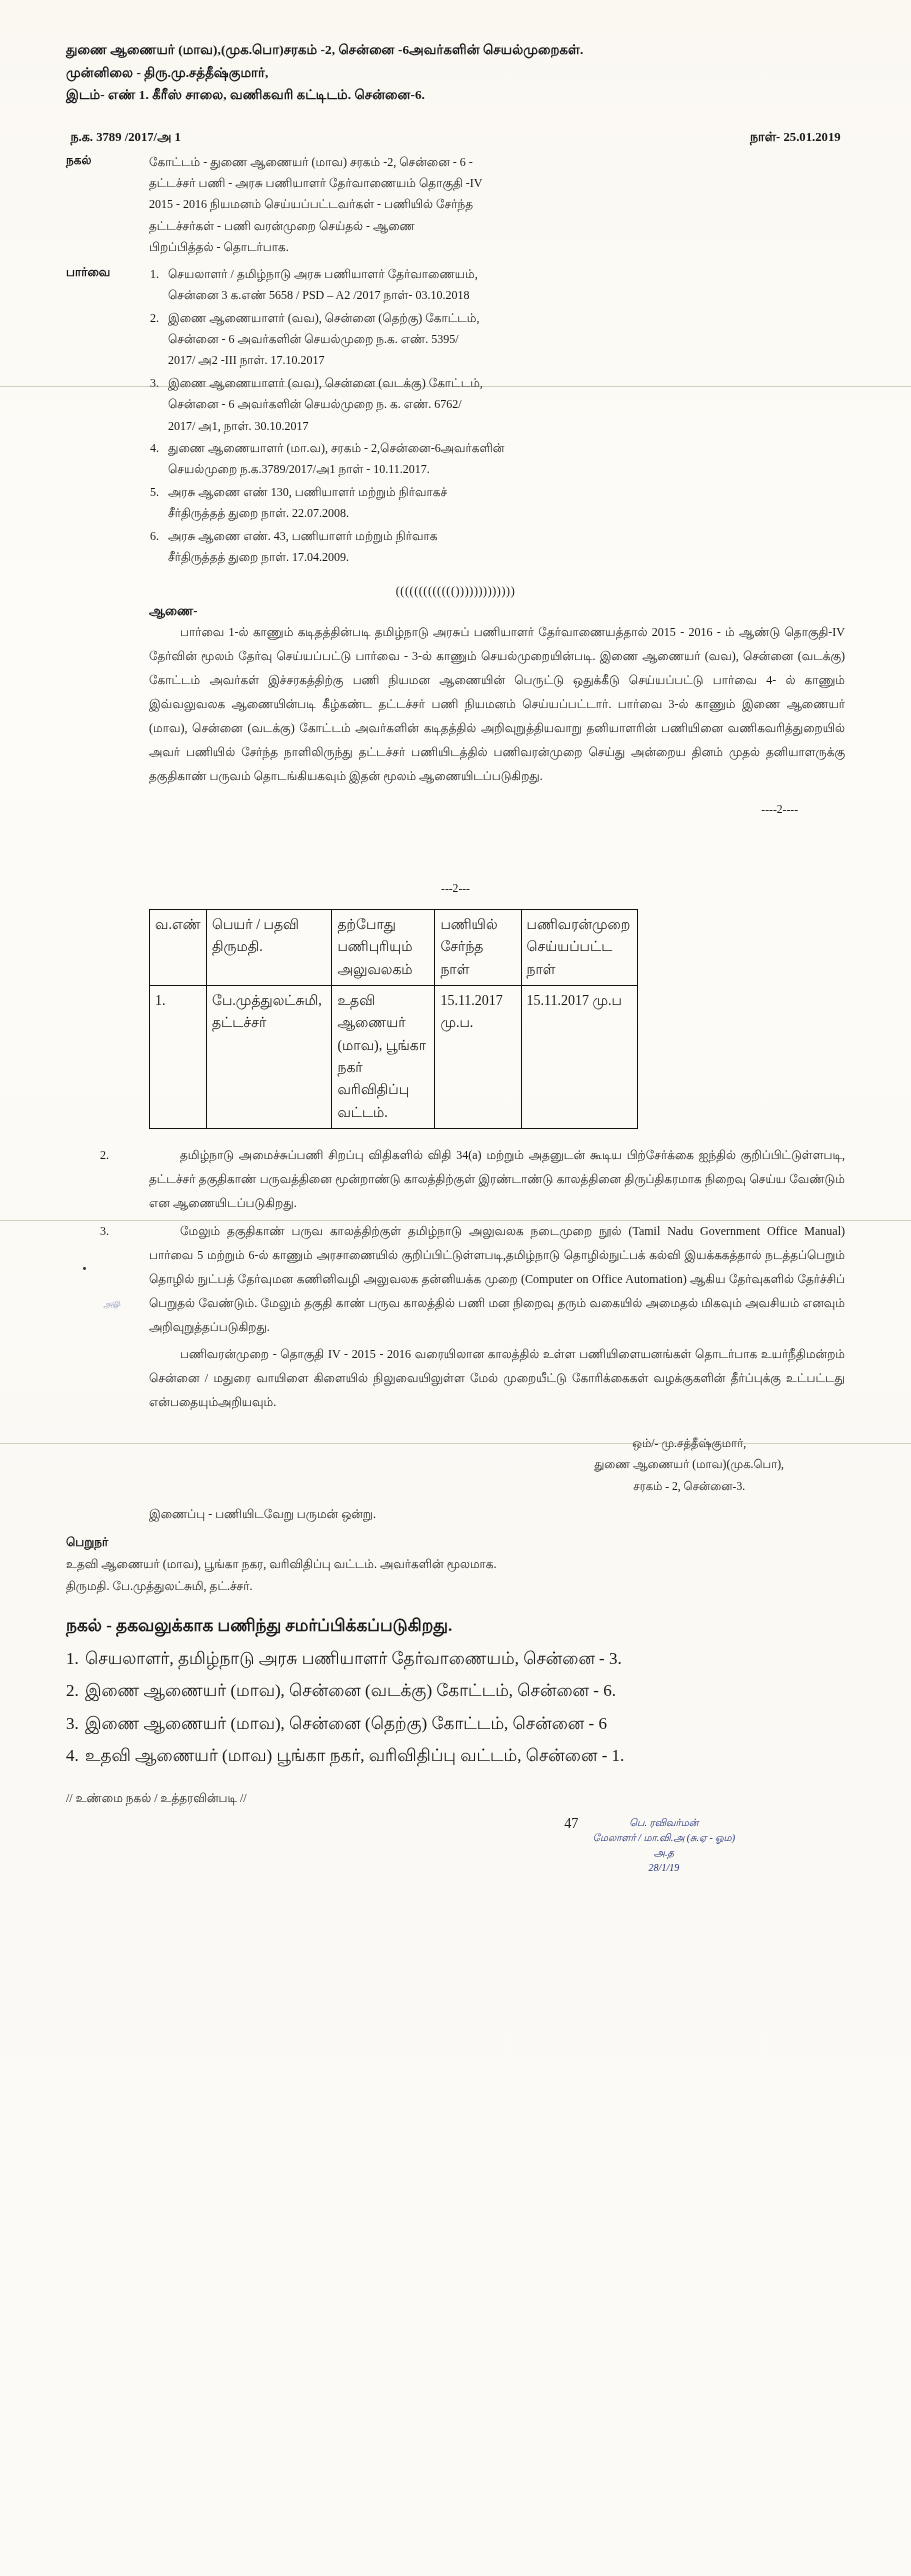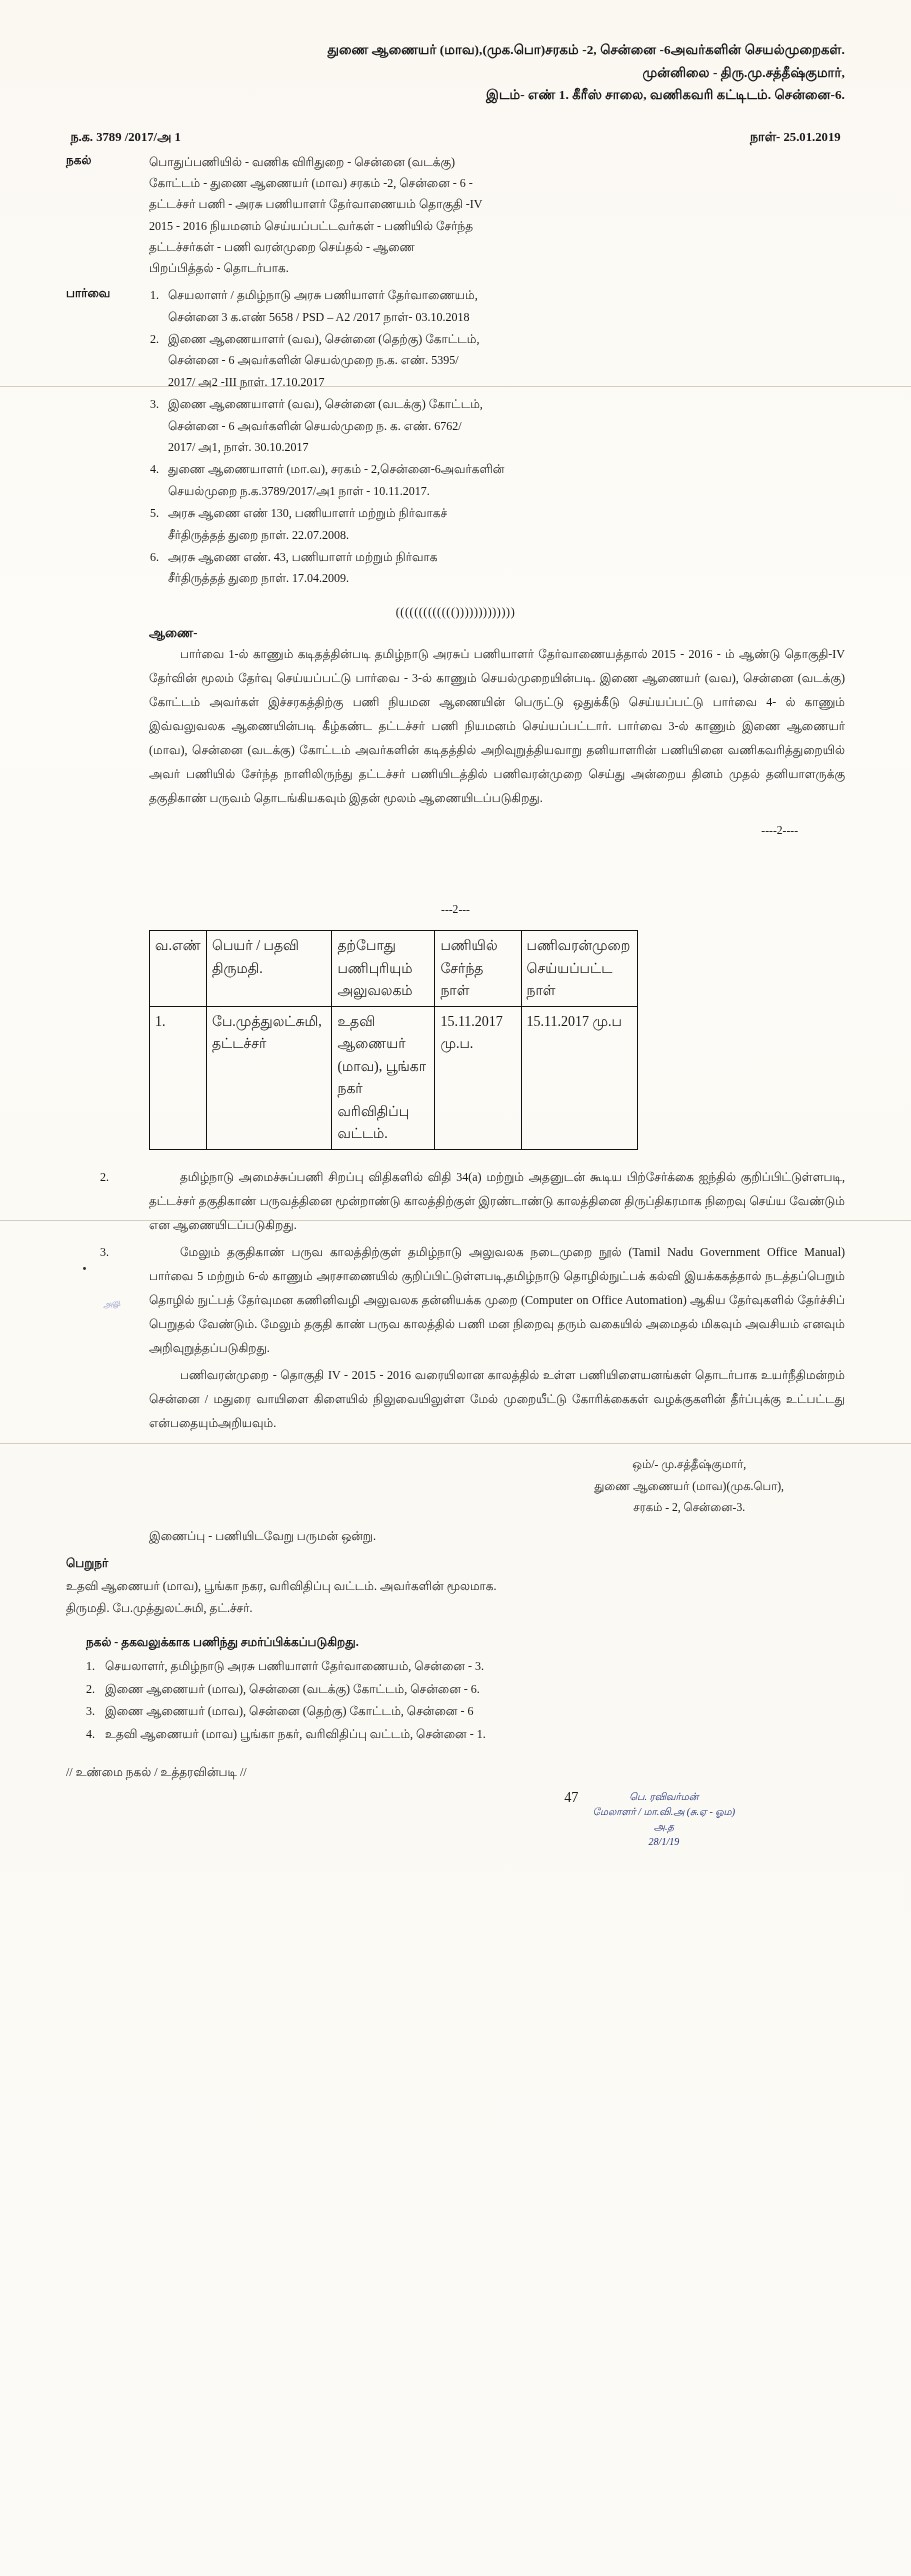--- a/index.html
+++ b/index.html
@@ -30,21 +30,21 @@
     background:
       linear-gradient(180deg, #fbf8f2 0%, #fdfcf8 25%, #fbf9f4 60%, #fcfaf6 100%);
     pointer-events: none;
     z-index: 0;
   }
   .page > * { position: relative; z-index: 1; }
 
   .ta { font-family: "Liberation Serif", serif; }
 
   .hdr {
-    text-align: right;
+    text-align: left;
     font-weight: bold;
     font-size: 13.2px;
     line-height: 1.72;
     letter-spacing: 0.1px;
     margin: 0 0 2.2px 0;
   }
   .hdr .l2 { display: block; }
   .hdr .l3 { display: block; }
 
   .row-no-date {
@@ -184,24 +184,23 @@
     margin-top: 10px;
     padding-left: 83px;
   }
   .to-block {
     font-size: 12px;
     line-height: 1.85;
     margin-top: 8.8px;
   }
   .to-block .hd { font-weight: bold; }
   .copy-block {
-    font-size: 12px;
+    font-size: 17px;
     line-height: 1.9;
     margin-top: 12px;
-    margin-left: 20px;
   }
   .copy-block .hd { font-weight: bold; margin-bottom: 1.1px; }
   .copy-block ol {
     list-style: none;
     margin: 0; padding: 0;
     counter-reset: c;
   }
   .copy-block ol li {
     counter-increment: c;
     position: relative;
@@ -286,21 +285,20 @@
   </div>
 
   <div class="row-no-date">
     <span>ந.க. 3789 /2017/அ 1</span>
     <span>நாள்- 25.01.2019</span>
   </div>
 
   <div class="block">
     <div class="lbl ta">நகல்</div>
     <div class="body ta">
-      <span class="ln">பொதுப்பணியில் - வணிக விரிதுறை - சென்னை (வடக்கு)</span>
       <span class="ln">கோட்டம் - துணை ஆணையர் (மாவ) சரகம் -2, சென்னை - 6 -</span>
       <span class="ln">தட்டச்சர் பணி - அரசு பணியாளர் தேர்வாணையம் தொகுதி -IV</span>
       <span class="ln">2015 - 2016 நியமனம் செய்யப்பட்டவர்கள் - பணியில் சேர்ந்த</span>
       <span class="ln">தட்டச்சர்கள் - பணி வரன்முறை செய்தல் - ஆணை</span>
       <span class="ln">பிறப்பித்தல் - தொடர்பாக.</span>
     </div>
   </div>
 
   <div class="block">
     <div class="lbl ta">பார்வை</div>

